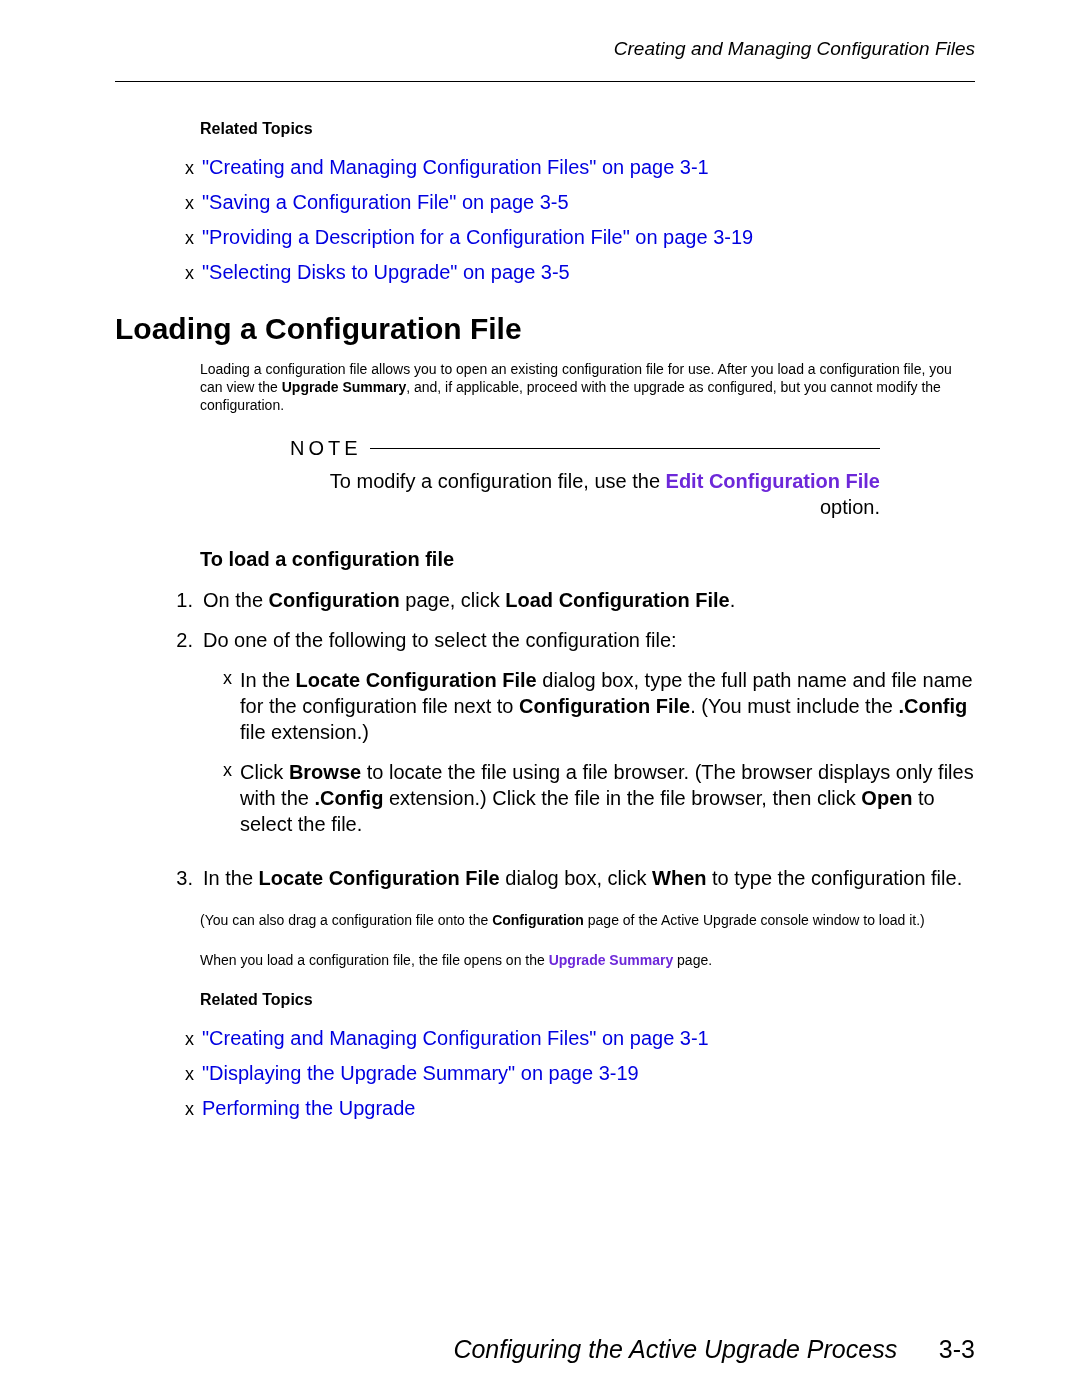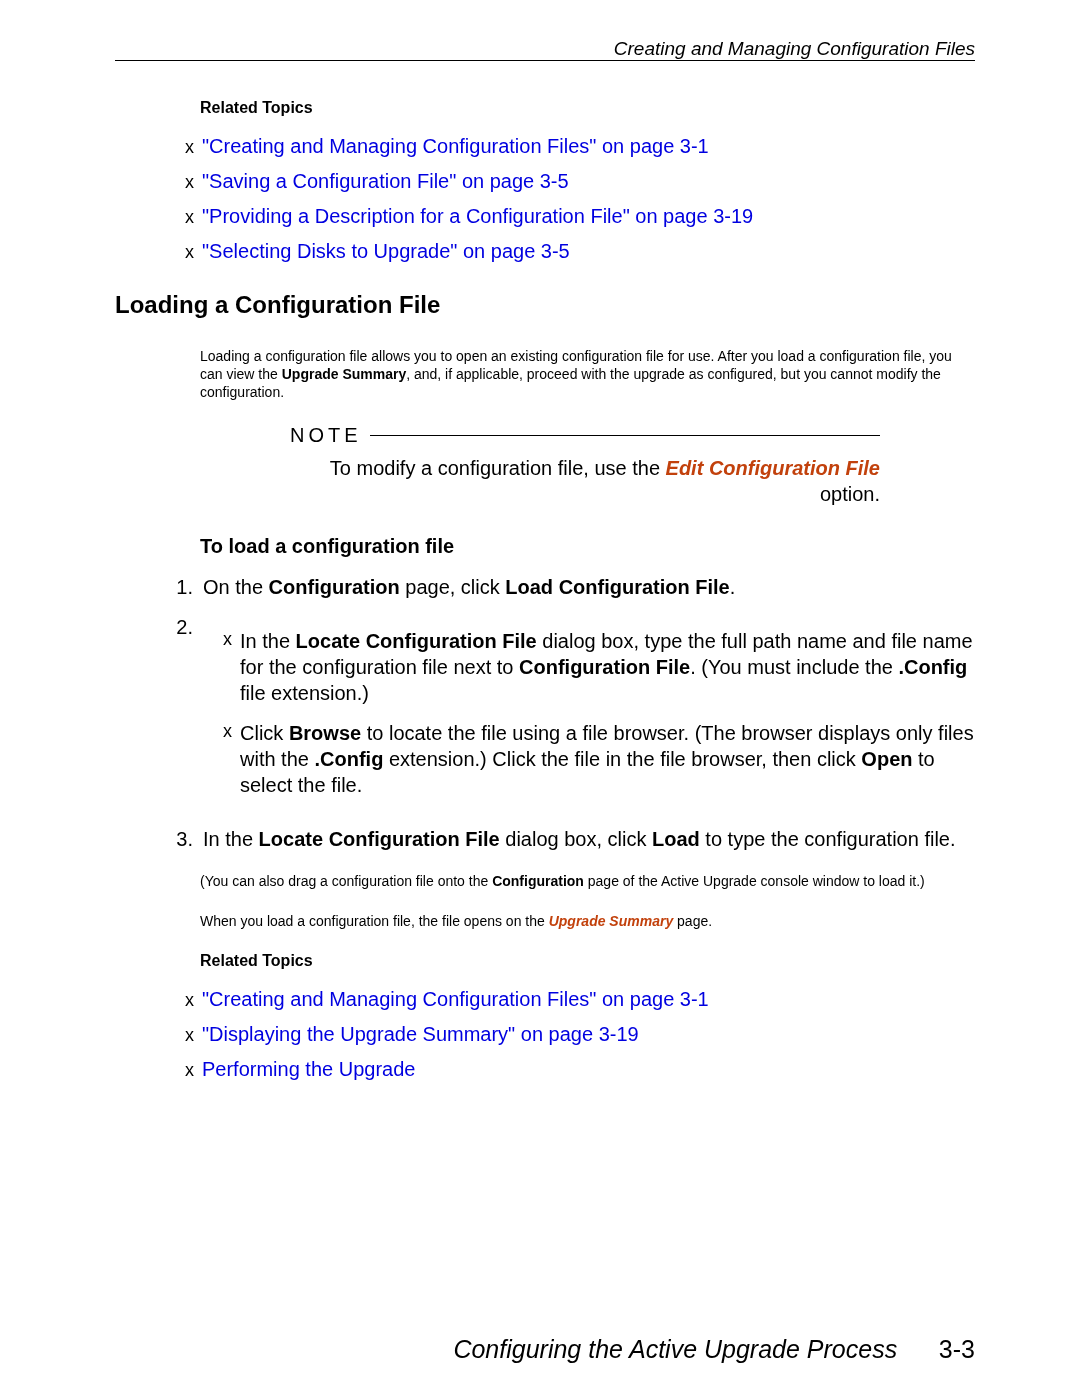--- a/index.html
+++ b/index.html
@@ -13,21 +13,21 @@
       background: #ffffff;
       font-family: Arial, Helvetica, sans-serif;
       color: #000000;
       padding: 38px 105px 30px 115px;
       position: relative;
     }
     .header {
       text-align: right;
       font-style: italic;
       font-size: 19px;
-      margin-bottom: 0;
+      margin-bottom: 21px;
     }
     .header-line {
       border-top: 1.5px solid #000;
       margin-bottom: 38px;
     }
     .related-topics-heading {
       font-weight: bold;
       font-size: 16px;
       margin-left: 85px;
       margin-bottom: 18px;
@@ -47,22 +47,22 @@
       font-family: Arial, sans-serif;
       font-size: 18px;
       margin-right: 8px;
       color: #000;
     }
     .link {
       color: #0000e0;
     }
     .section-heading {
       font-weight: bold;
-      font-size: 24px;
-      margin-bottom: 28px;
+      font-size: 30px;
+      margin-bottom: 14px;
       margin-left: 0;
     }
     .body-text {
       font-size: 14px;
       line-height: 1.3;
       margin-left: 85px;
       margin-bottom: 22px;
     }
     .note-block {
       margin-left: 175px;
@@ -85,23 +85,22 @@
       border-top: 1.5px solid #000;
     }
     .note-text {
       font-size: 20px;
       line-height: 1.3;
     }
     .bold-inline {
       font-weight: bold;
     }
     .link-inline {
-      color: #c2410c;
-      font-weight: bold;
-      font-style: italic;
+      color: #6d28d9;
+      font-weight: bold;
     }
     .sub-heading {
       font-weight: bold;
       font-size: 20px;
       margin-left: 85px;
       margin-bottom: 16px;
     }
     .numbered-list {
       list-style: none;
       margin-left: 48px;
@@ -189,40 +188,41 @@
 <ol class="numbered-list">
   <li>
     <span class="num">1.</span>
     <span class="num-content">
       <span>On the </span><span class="bold-inline">Configuration</span><span> page, click </span><span class="bold-inline">Load Configuration File</span><span>.</span>
     </span>
   </li>
   <li>
     <span class="num">2.</span>
     <span class="num-content">
+      <span>Do one of the following to select the configuration file:</span>
       <ul class="sub-list">
         <li>
           <span class="bullet">x</span>
           <span>
             <span>In the </span><span class="bold-inline">Locate Configuration File</span><span> dialog box, type the full path name and file name for the configuration file next to </span><span class="bold-inline">Configuration File</span><span>. (You must include the </span><span class="bold-inline">.Config</span><span> file extension.)</span>
           </span>
         </li>
         <li>
           <span class="bullet">x</span>
           <span>
             <span>Click </span><span class="bold-inline">Browse</span><span> to locate the file using a file browser. (The browser displays only files with the </span><span class="bold-inline">.Config</span><span> extension.) Click the file in the file browser, then click </span><span class="bold-inline">Open</span><span> to select the file.</span>
           </span>
         </li>
       </ul>
     </span>
   </li>
   <li>
     <span class="num">3.</span>
     <span class="num-content">
-      <span>In the </span><span class="bold-inline">Locate Configuration File</span><span> dialog box, click </span><span class="bold-inline">Load</span><span> to type the configuration file.</span>
+      <span>In the </span><span class="bold-inline">Locate Configuration File</span><span> dialog box, click </span><span class="bold-inline">When</span><span> to type the configuration file.</span>
     </span>
   </li>
 </ol>
 
 <p class="body-text">
   <span>(You can also drag a configuration file onto the </span><span class="bold-inline">Configuration</span><span> page of the Active Upgrade console window to load it.)</span>
 </p>
 
 <p class="body-text">
   <span>When you load a configuration file, the file opens on the </span><span class="link-inline">Upgrade Summary</span><span> page.</span>

